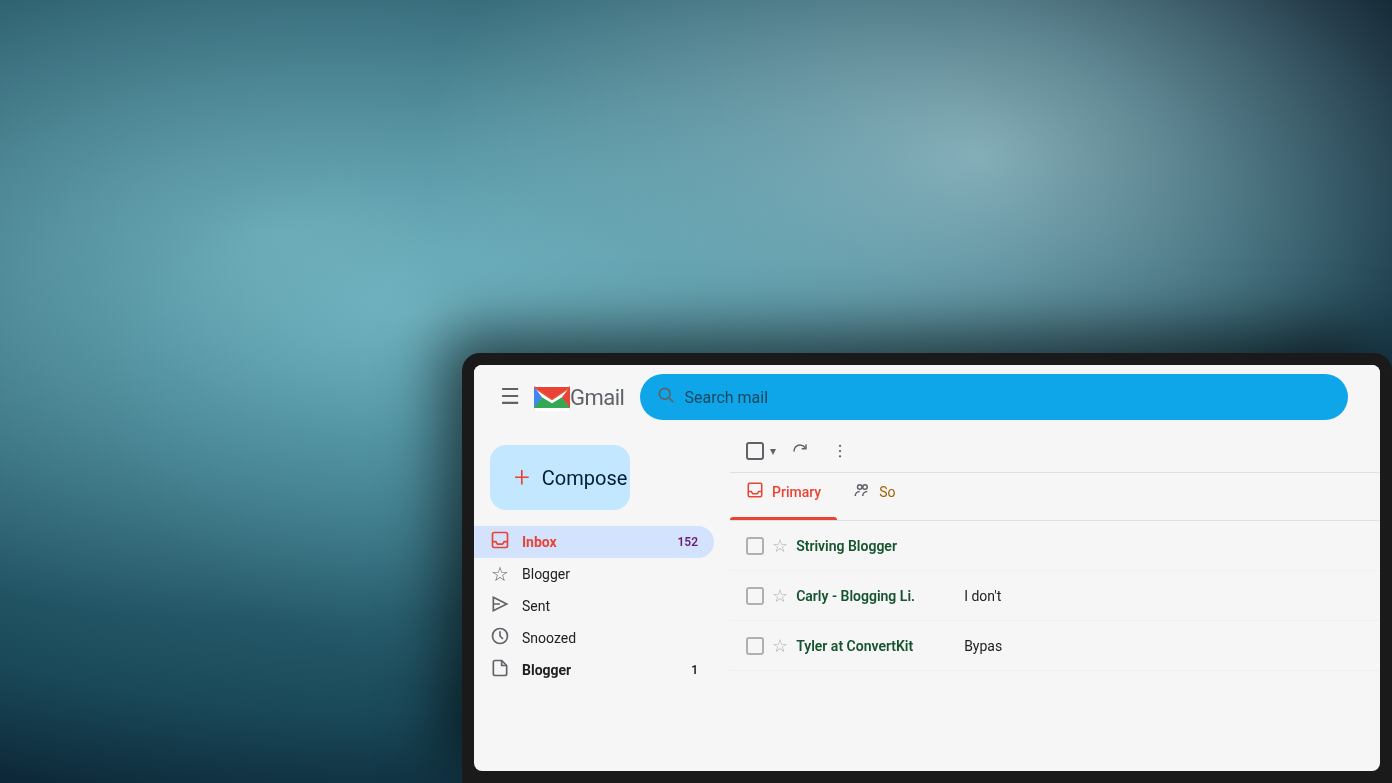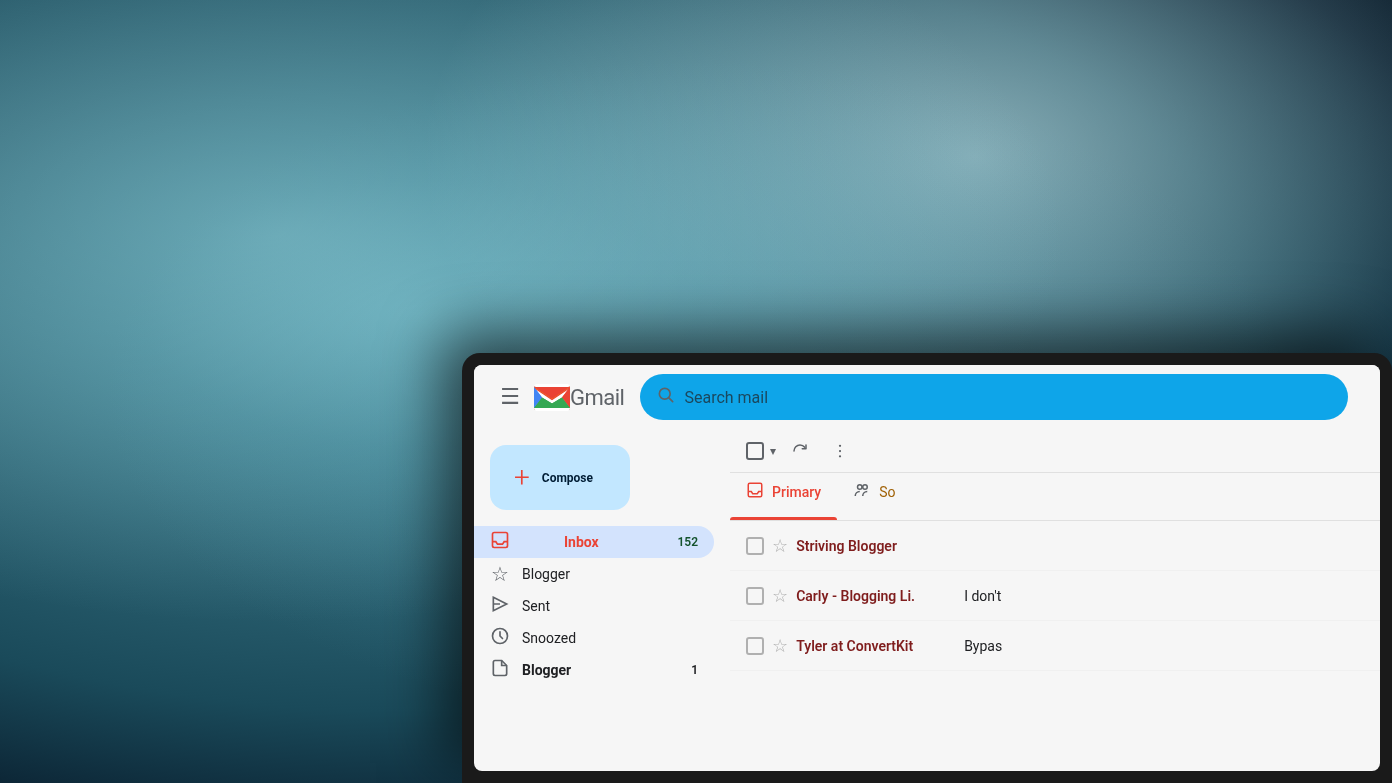--- a/index.html
+++ b/index.html
@@ -187,22 +187,22 @@
       cursor: pointer;
       width: 140px;
     }
 
     .compose-plus {
       font-size: 24px;
       color: #001d35;
     }
 
     .compose-label {
-      font-size: 12px;
-      font-weight: 700;
+      font-size: 20px;
+      font-weight: 400;
       color: #001d35;
     }
 
     .sidebar-item {
       display: flex;
       align-items: center;
       padding: 0 16px;
       height: 32px;
       cursor: pointer;
       border-radius: 0 16px 16px 0;
@@ -227,31 +227,30 @@
 
     .sidebar-item-label {
       font-size: 14px;
       color: #202124;
       flex: 1;
     }
 
     .sidebar-item.active .sidebar-item-label {
       font-weight: 700;
       color: #ea4335;
-      margin-left: 42px;
     }
 
     .sidebar-badge {
       font-size: 12px;
       color: #202124;
       font-weight: 600;
     }
 
     .sidebar-item.active .sidebar-badge {
-      color: #14532d;
+      color: #701a75;
     }
 
     
     .email-list {
       flex: 1;
       overflow: hidden;
     }
 
     
     .email-tabs {
@@ -321,21 +320,21 @@
     .email-star {
       font-size: 18px;
       color: #b0b0b0;
       cursor: pointer;
       flex-shrink: 0;
     }
 
     .email-sender {
       font-size: 14px;
       font-weight: 600;
-      color: #7f1d1d;
+      color: #14532d;
       width: 160px;
       flex-shrink: 0;
       white-space: nowrap;
       overflow: hidden;
       text-overflow: ellipsis;
     }
 
     .email-subject {
       font-size: 14px;
       color: #202124;

